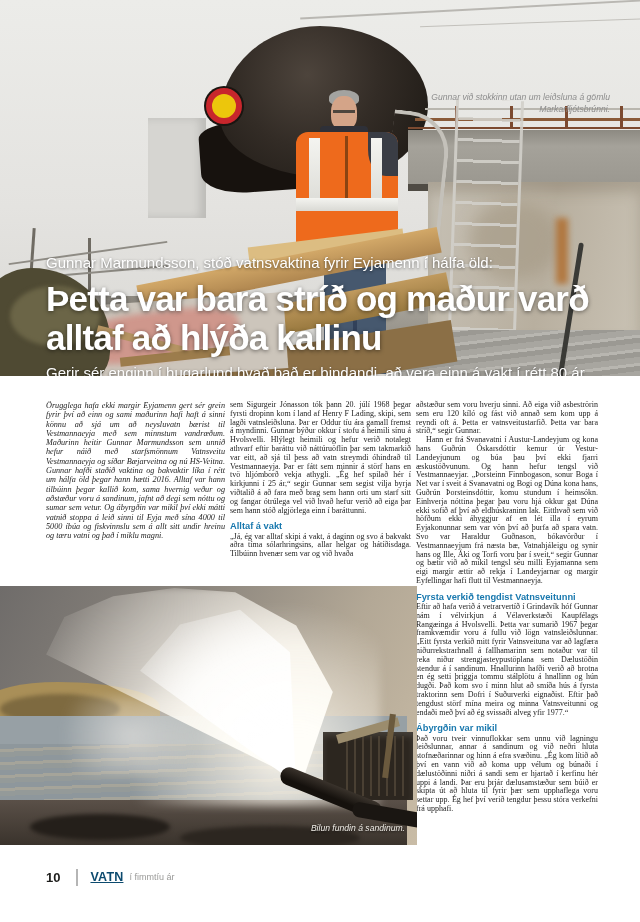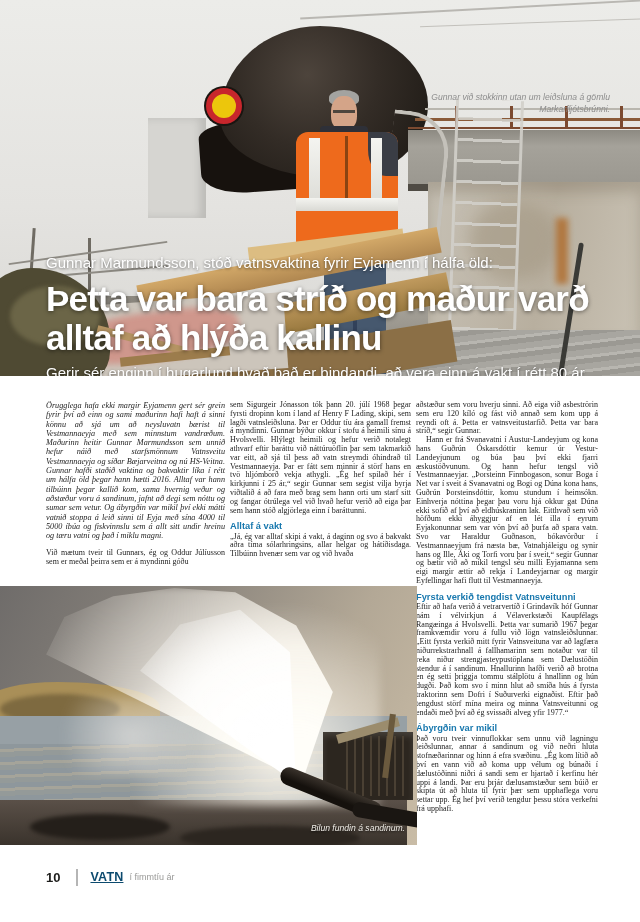--- a/index.html
+++ b/index.html
@@ -195,21 +195,20 @@
     <div class="hero-caption">Gunnar við stokkinn utan um leiðsluna á gömlu Markarfljótsbrúnni.</div>
     <div class="hero-text">
       <div class="kicker">Gunnar Marmundsson, stóð vatnsvaktina fyrir Eyjamenn í hálfa öld:</div>
       <h1 class="headline">Þetta var bara stríð og maður varð alltaf að hlýða kallinu</h1>
       <div class="subheadline">Gerir sér enginn í hugarlund hvað það er bindandi, að vera einn á vakt í rétt 80 ár</div>
     </div>
   </div>
 
   <div class="col col1">
     <p class="intro">Örugglega hafa ekki margir Eyjamenn gert sér grein fyrir því að einn og sami maðurinn hafi haft á sinni könnu að sjá um að neysluvatn bærist til Vestmannaeyja með sem minnstum vandræðum. Maðurinn heitir Gunnar Marmundsson sem unnið hefur náið með starfsmönnum Vatnsveitu Vestmannaeyja og síðar Bæjarveitna og nú HS-Veitna. Gunnar hafði staðið vaktina og bakvaktir líka í rétt um hálfa öld þegar hann hætti 2016. Alltaf var hann tilbúinn þegar kallið kom, sama hvernig veður og aðstæður voru á sandinum, jafnt að degi sem nóttu og sumar sem vetur. Og ábyrgðin var mikil því ekki mátti vatnið stoppa á leið sinni til Eyja með sína 4000 til 5000 íbúa og fiskvinnslu sem á allt sitt undir hreinu og tæru vatni og það í miklu magni.</p>
-    <p class="gap-top">Við mætum tveir til Gunnars, ég og Oddur Júlíusson sem er meðal þeirra sem er á myndinni góðu</p>
   </div>
 
   <div class="col col2">
     <p>sem Sigurgeir Jónasson tók þann 20. júlí 1968 þegar fyrsti dropinn kom í land af Henry F Lading, skipi, sem lagði vatnsleiðsluna. Þar er Oddur tíu ára gamall fremst á myndinni. Gunnar býður okkur í stofu á heimili sínu á Hvolsvelli. Hlýlegt heimili og hefur verið notalegt athvarf eftir baráttu við náttúruöflin þar sem takmarkið var eitt, að sjá til þess að vatn streymdi óhindrað til Vestmannaeyja. Þar er fátt sem minnir á störf hans en tvö hljómborð vekja athygli. „Ég hef spilað hér í kirkjunni í 25 ár,“ segir Gunnar sem segist vilja byrja viðtalið á að fara með brag sem hann orti um starf sitt og fangar ótrúlega vel við hvað hefur verið að eiga þar sem hann stóð algjörlega einn í baráttunni.</p>
     <h3 class="subhead">Alltaf á vakt</h3>
     <p>„Já, ég var alltaf skipi á vakt, á daginn og svo á bakvakt aðra tíma sólarhringsins, allar helgar og hátíðisdaga. Tilbúinn hvenær sem var og við hvaða</p>
   </div>
 
   <div class="col col3">
     <p>aðstæður sem voru hverju sinni. Að eiga við asbeströrin sem eru 120 kíló og fást við annað sem kom upp á reyndi oft á. Þetta er vatnsveitustarfið. Þetta var bara stríð,“ segir Gunnar.</p>

